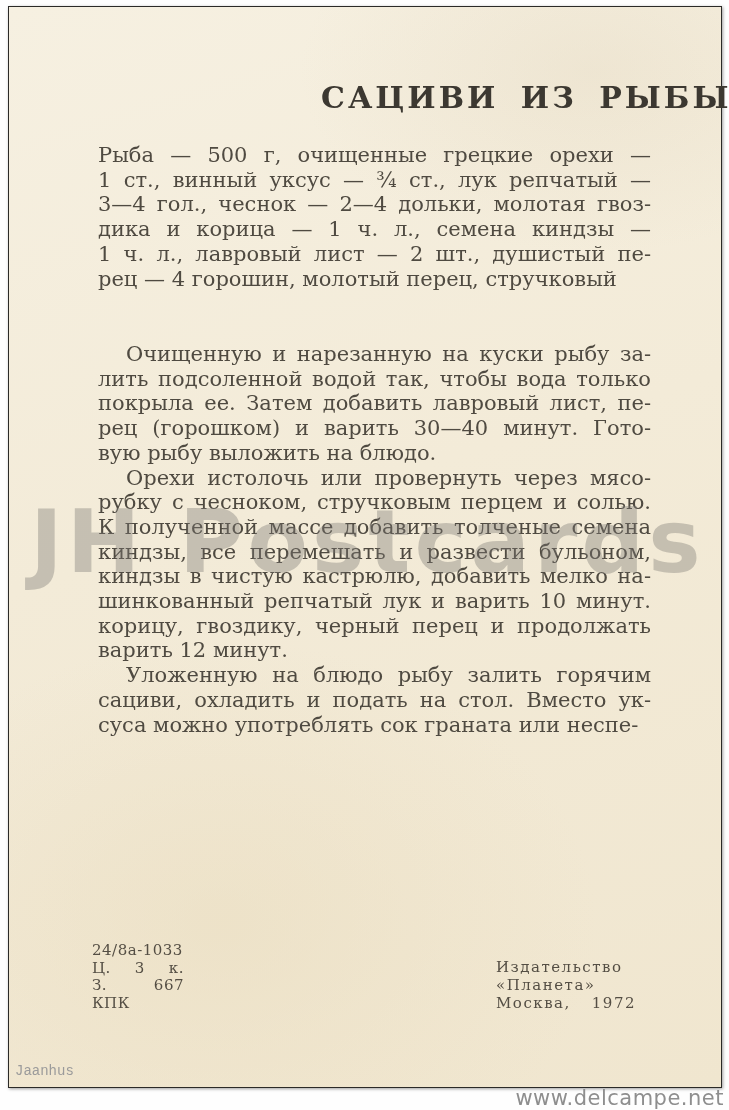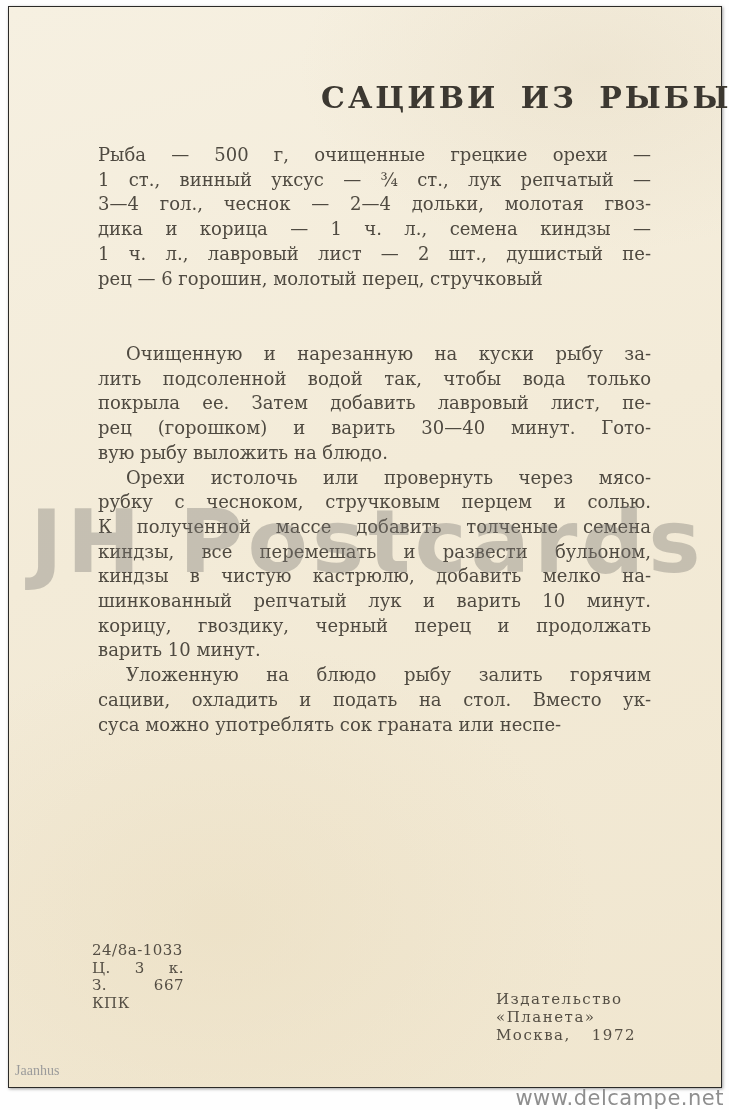--- a/index.html
+++ b/index.html
@@ -21,87 +21,87 @@
     z-index:1;
   }
   .title {
     position:absolute; left:312px; top:73px; width:340px;
     text-align:left; font-size:30px; font-weight:bold;
     letter-spacing:3px; word-spacing:9px; color:#3c3831;
     white-space:nowrap;
   }
   .textcol {
     position:absolute; left:89px; width:553px;
-    color:#4f4a41; font-size:18px; line-height:24.7px;
+    color:#4f4a41; font-size:21px; line-height:24.7px;
   }
   .ingredients { top:136px; }
   .bodytext { top:335px; }
   .tline { text-align:justify; text-align-last:justify; text-justify:inter-word; }
   .para .tline:first-child { padding-left:28px; }
   .ingredients .tline:last-child, .para .tline:last-child { text-align-last:left; }
   .imprint {
     position:absolute; left:83px; top:935px; width:92px;
     text-align:right; font-size:15px; line-height:17.5px;
     color:#544e44; letter-spacing:0.5px;
   }
   .publisher {
     position:absolute; left:487px; top:952px; width:140px;
     text-align:center; font-size:15px; line-height:17.8px;
-    color:#544e44; letter-spacing:1.5px;margin-top:32px;
+    color:#544e44; letter-spacing:1.5px;
   }
   .watermark {
     position:absolute; left:30px; top:498px; width:699px;
     font-family:"DejaVu Sans", sans-serif; font-weight:bold;
     font-size:88px; letter-spacing:4px; line-height:88px;
     color:rgba(124,121,115,0.38);
     white-space:nowrap; z-index:5; pointer-events:none;
   }
   .footer-left {
     position:absolute; left:15px; top:1063px;
-    font-family:Liberation Serif, serif; font-size:14px;
+    font-family:Liberation Mono, monospace; font-size:14px;
     color:#9b9b9b; z-index:2;text-align:right;
   }
   .footer-right {
     position:absolute; right:5px; top:1086px;
     font-family:"DejaVu Sans", sans-serif; font-size:21px;
     letter-spacing:0.5px; color:#8e8e8e; z-index:2;
   }
 </style>
 </head>
 <body>
 
 <div class="card">
   <div class="title">САЦИВИ ИЗ РЫБЫ</div>
 
   <div class="textcol ingredients">
       <div class="tline">Рыба — 500 г, очищенные грецкие орехи —</div>
       <div class="tline">1 ст., винный уксус — ¾ ст., лук репчатый —</div>
       <div class="tline">3—4 гол., чеснок — 2—4 дольки, молотая гвоз-</div>
       <div class="tline">дика и корица — 1 ч. л., семена киндзы —</div>
       <div class="tline">1 ч. л., лавровый лист — 2 шт., душистый пе-</div>
-      <div class="tline">рец — 6 горошин, молотый перец, стручковый</div>
+      <div class="tline">рец — 4 горошин, молотый перец, стручковый</div>
     </div>
 
   <div class="textcol bodytext">
     <div class="para">
         <div class="tline">Очищенную и нарезанную на куски рыбу за-</div>
         <div class="tline">лить подсоленной водой так, чтобы вода только</div>
         <div class="tline">покрыла ее. Затем добавить лавровый лист, пе-</div>
         <div class="tline">рец (горошком) и варить 30—40 минут. Гото-</div>
         <div class="tline">вую рыбу выложить на блюдо.</div>
       </div>
     <div class="para">
         <div class="tline">Орехи истолочь или провернуть через мясо-</div>
         <div class="tline">рубку с чесноком, стручковым перцем и солью.</div>
         <div class="tline">К полученной массе добавить толченые семена</div>
         <div class="tline">киндзы, все перемешать и развести бульоном,</div>
         <div class="tline">киндзы в чистую кастрюлю, добавить мелко на-</div>
         <div class="tline">шинкованный репчатый лук и варить 10 минут.</div>
         <div class="tline">корицу, гвоздику, черный перец и продолжать</div>
-        <div class="tline">варить 10 минут.</div>
+        <div class="tline">варить 12 минут.</div>
       </div>
     <div class="para">
         <div class="tline">Уложенную на блюдо рыбу залить горячим</div>
         <div class="tline">сациви, охладить и подать на стол. Вместо ук-</div>
         <div class="tline">суса можно употреблять сок граната или неспе-</div>
       </div>
   </div>
 
   <div class="imprint">
       <div class="tline">24/8а-1033</div>

